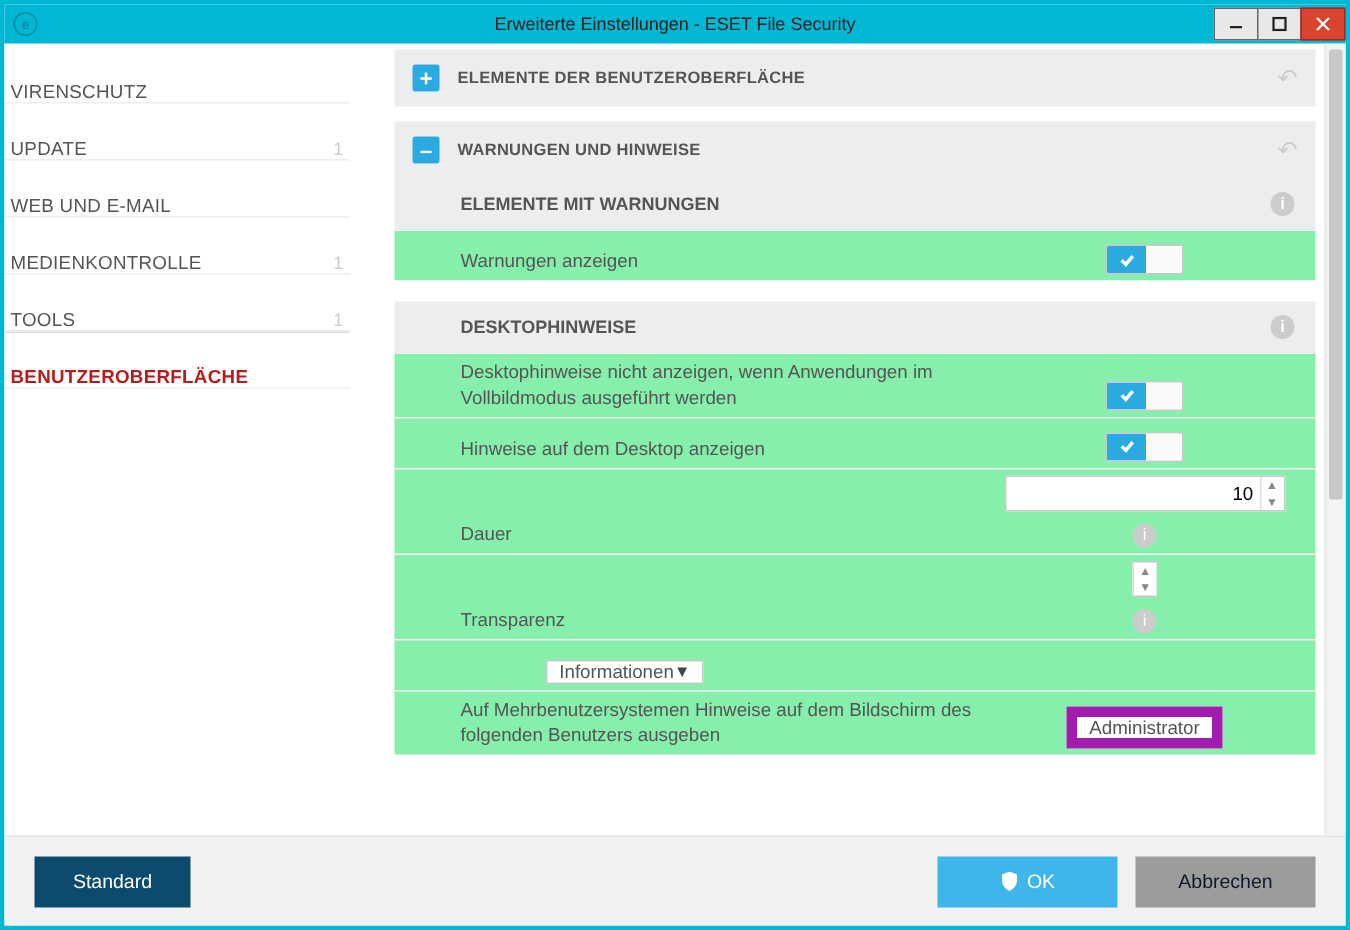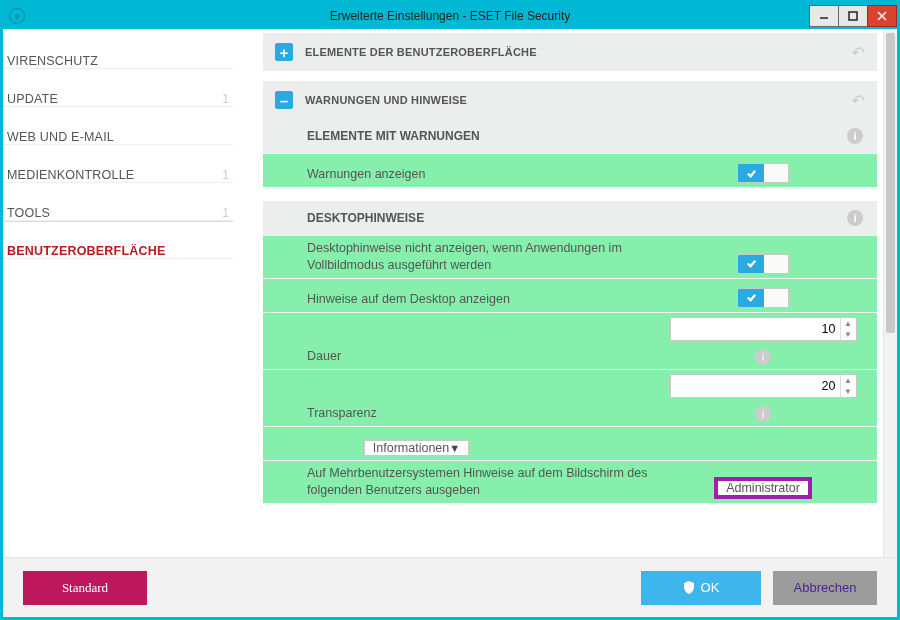--- a/index.html
+++ b/index.html
@@ -40,27 +40,27 @@
   .toggle { width:52px; height:20px; border:1px solid #c8c8c8; border-radius:2px; display:flex; overflow:hidden; align-items:stretch; background:#fff;}
   .toggle .on { width:26px; background:#29abe2; display:flex;align-items:center;justify-content:center;}
   .toggle .on svg { width:11px; height:11px; stroke:#fff; stroke-width:2.5; fill:none;}
   .toggle .off { flex:1; background:#fafafa;}
   .numbox { flex:1; height:24px; border:1px solid #c8c8c8; display:flex; align-items:center; background:#fff;}
   .numbox input { border:none; outline:none; flex:1; text-align:right; padding:0 4px; font-size:12.5px;}
   .numbox .spin { width:16px; display:flex; flex-direction:column; border-left:1px solid #ddd;}
   .numbox .spin span { height:11px; font-size:8px; color:#888; display:flex;align-items:center;justify-content:center;}
   .selectbox { flex:1; height:42px; border:1px solid #c8c8c8; display:flex; align-items:center; padding:0 8px; background:#fff; font-size:12.5px;margin-left:19px;}
   .selectbox .chev { margin-left:auto; font-size:11px; color:#444;}
-  .textbox { flex:1; height:26px; border:4px solid #a21caf; padding:0 8px; background:#fff; font-size:12.5px; display:flex; align-items:center;}
+  .textbox { flex:1; height:26px; border:7px solid #a21caf; padding:0 8px; background:#fff; font-size:12.5px; display:flex; align-items:center;}
   .gap { height:14px; background:#fff;}
   .footer { height:60px; background:#f2f2f2; display:flex; align-items:center; padding:0 20px; gap:12px; border-top:1px solid #e4e4e4;}
   .btn { height:34px; border:none; font-size:13px; cursor:pointer; display:flex;align-items:center;justify-content:center; gap:6px;}
-  .btn.default { width:124px; background:#be185d; color:#fff;font-family:Liberation Serif, serif;}
+  .btn.default { width:104px; background:#0c4a6e; color:#fff;}
   .btn.ok { width:120px; background:#3eb6ec; color:#fff;}
-  .btn.cancel { width:104px; background:#9c9c9c; color:#4c1d95;}
+  .btn.cancel { width:120px; background:#9c9c9c; color:#0f172a;}
   .footer .spacer { flex:1;}
   .shield { width:12px;height:13px; }
 </style>
 </head>
 <body>
 
 <div class="window">
 
   <div class="titlebar">
     <div class="tb-icon">e</div>
@@ -192,21 +192,20 @@
                     <span>▼</span>
                   </div>
                 </div>
               <span class="info-dot">i</span>
             </div>
           </div>
           <div class="row">
             <div class="row-label">Transparenz</div>
             <div class="row-ctrl">
               <div class="numbox">
-                  <input value="20" style="">
                   <div class="spin">
                     <span>▲</span>
                     <span>▼</span>
                   </div>
                 </div>
               <span class="info-dot">i</span>
             </div>
           </div>
           <div class="row">
             <div class="row-ctrl">

